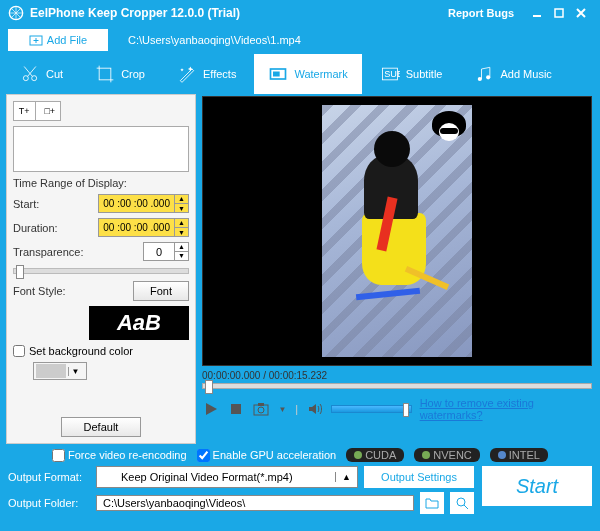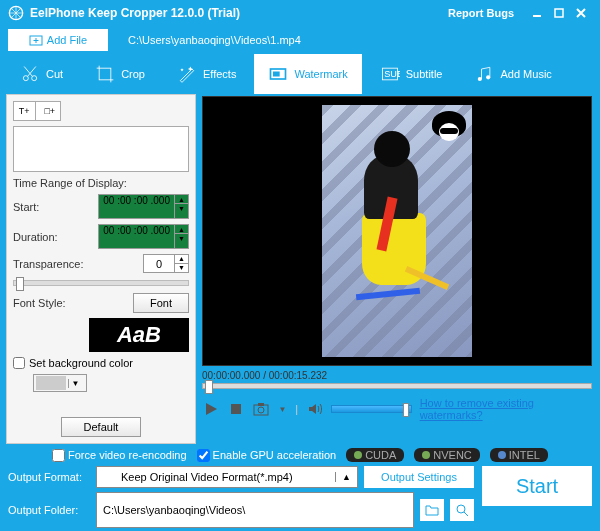--- a/index.html
+++ b/index.html
@@ -18,21 +18,21 @@
 .tab.active{background:#fff;color:#1aa8e6}
 .tab svg{width:20px;height:20px}
 .main{display:flex;height:350px;background:transparent}
 .sidebar{width:190px;background:#f5f5f5;border:1px solid #ccc;margin:0 4px 0 6px;padding:6px;display:flex;flex-direction:column;gap:5px}
 .sb-top{display:flex;gap:4px;border:1px solid #aaa;background:#fff;height:20px;align-items:stretch;width:48px}
 .sb-top div{border-right:1px solid #aaa;flex:1;display:flex;align-items:center;justify-content:center;font-size:9px}
 .sb-top div:last-child{border-right:none}
 .wm-preview{border:1px solid #aaa;background:#fff;height:46px}
 .row{display:flex;align-items:center;gap:4px}
 .row label{width:66px;color:#333}
-.timebox{display:flex;border:1px solid #999;background:#15803d;height:25px}
+.timebox{display:flex;align-items:center;border:1px solid #999;background:#fde047;height:19px}
 .timebox span{padding:0 4px;font-size:10px}
 .spin{display:flex;flex-direction:column;border-left:1px solid #999}
 .spin div{width:13px;height:9px;font-size:7px;display:flex;align-items:center;justify-content:center;border-bottom:1px solid #999;cursor:pointer}
 .spin div:last-child{border-bottom:none}
 .numbox{display:flex;border:1px solid #999;background:#fff;height:19px;width:46px;margin-left:auto}
 .numbox span{flex:1;display:flex;align-items:center;justify-content:center}
 .slider{height:6px;background:#ddd;border:1px solid #bbb;position:relative;margin:2px 0}
 .slider .thumb{position:absolute;left:2px;top:-4px;width:8px;height:14px;background:#fff;border:1px solid #888}
 .btn{border:1px solid #999;background:linear-gradient(#fff,#e8e8e8);height:20px;padding:0 14px;cursor:pointer}
 .fontstyle{background:#000;color:#fff;font-size:22px;font-weight:bold;font-style:italic;text-align:center;padding:4px;width:100px}
@@ -68,23 +68,23 @@
 .encrow{display:flex;align-items:center;gap:10px;justify-content:center;margin-bottom:4px}
 .encrow label{color:#fff;display:flex;align-items:center;gap:3px}
 .badge{background:#222;color:#aaa;border-radius:6px;padding:1px 8px;font-size:9px;display:flex;align-items:center;gap:3px}
 .badge .dot{width:8px;height:8px;border-radius:50%;background:#7a5}
 .outrow{display:flex;align-items:center;gap:6px;margin-bottom:4px}
 .outrow .lbl{color:#fff;width:82px}
 .combo{flex:1;display:flex;background:#fff;border:1px solid #888;height:22px;align-items:center}
 .combo span{flex:1;padding:0 24px}
 .combo .dd{width:22px;border-left:1px solid #888;display:flex;align-items:center;justify-content:center;cursor:pointer;font-size:9px}
 .outset{background:#fff;color:#1aa8e6;border:none;height:22px;width:110px;cursor:pointer}
-.start{background:#fff;color:#1aa8e6;border:none;height:40px;width:110px;font-size:20px;cursor:pointer}
+.start{background:#fff;color:#1aa8e6;border:none;height:40px;width:110px;font-size:20px;font-style:italic;cursor:pointer}
 .folderrow{display:flex;align-items:center;gap:6px}
-.folderrow input{flex:1;height:36px;border:1px solid #888;padding:0 6px;background:#fff}
+.folderrow input{flex:1;height:16px;border:1px solid #888;padding:0 6px;background:#fff}
 .sqbtn{width:24px;height:22px;background:#fff;color:#1aa8e6;display:flex;align-items:center;justify-content:center;cursor:pointer}
 </style>
 </head>
 <body>
 
 <div class="titlebar">
   <svg class="logo" viewBox="0 0 24 24">
       <circle cx="12" cy="12" r="10" fill="none" stroke="#fff" stroke-width="2"></circle>
       <path d="M12 2v20M2 12h20M5 5l14 14M19 5L5 19" stroke="#fff" stroke-width="1"></path>
     </svg>

